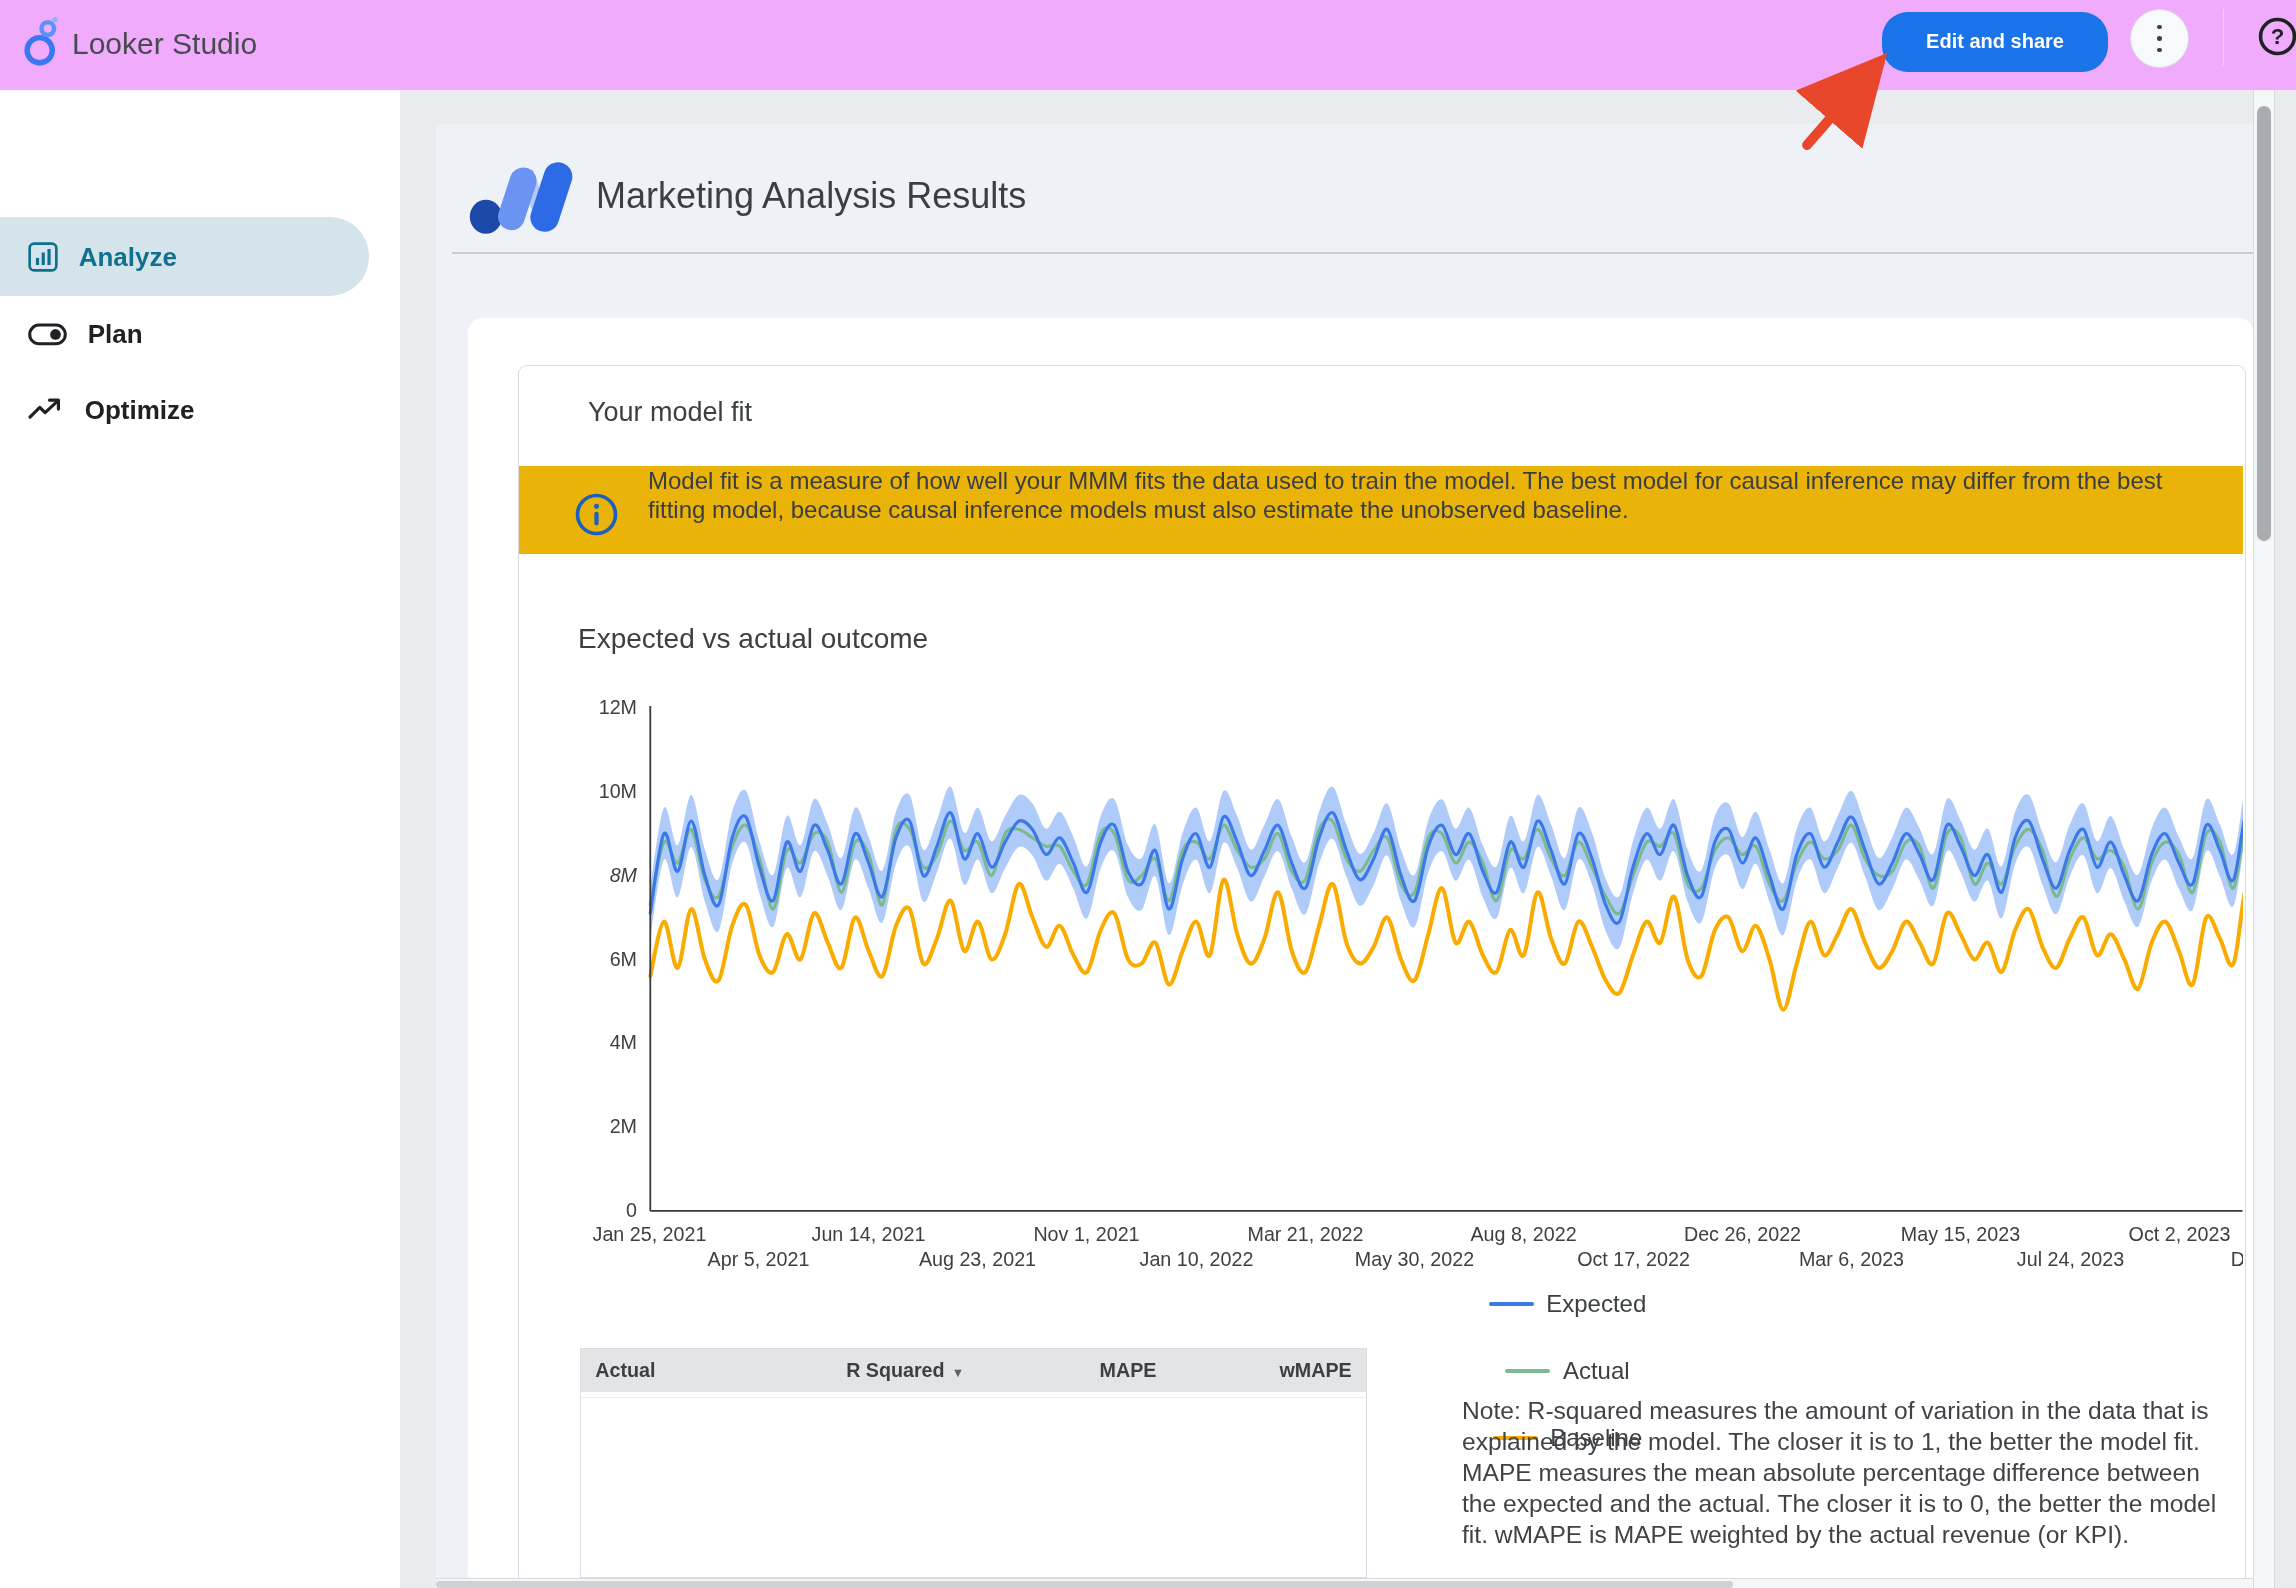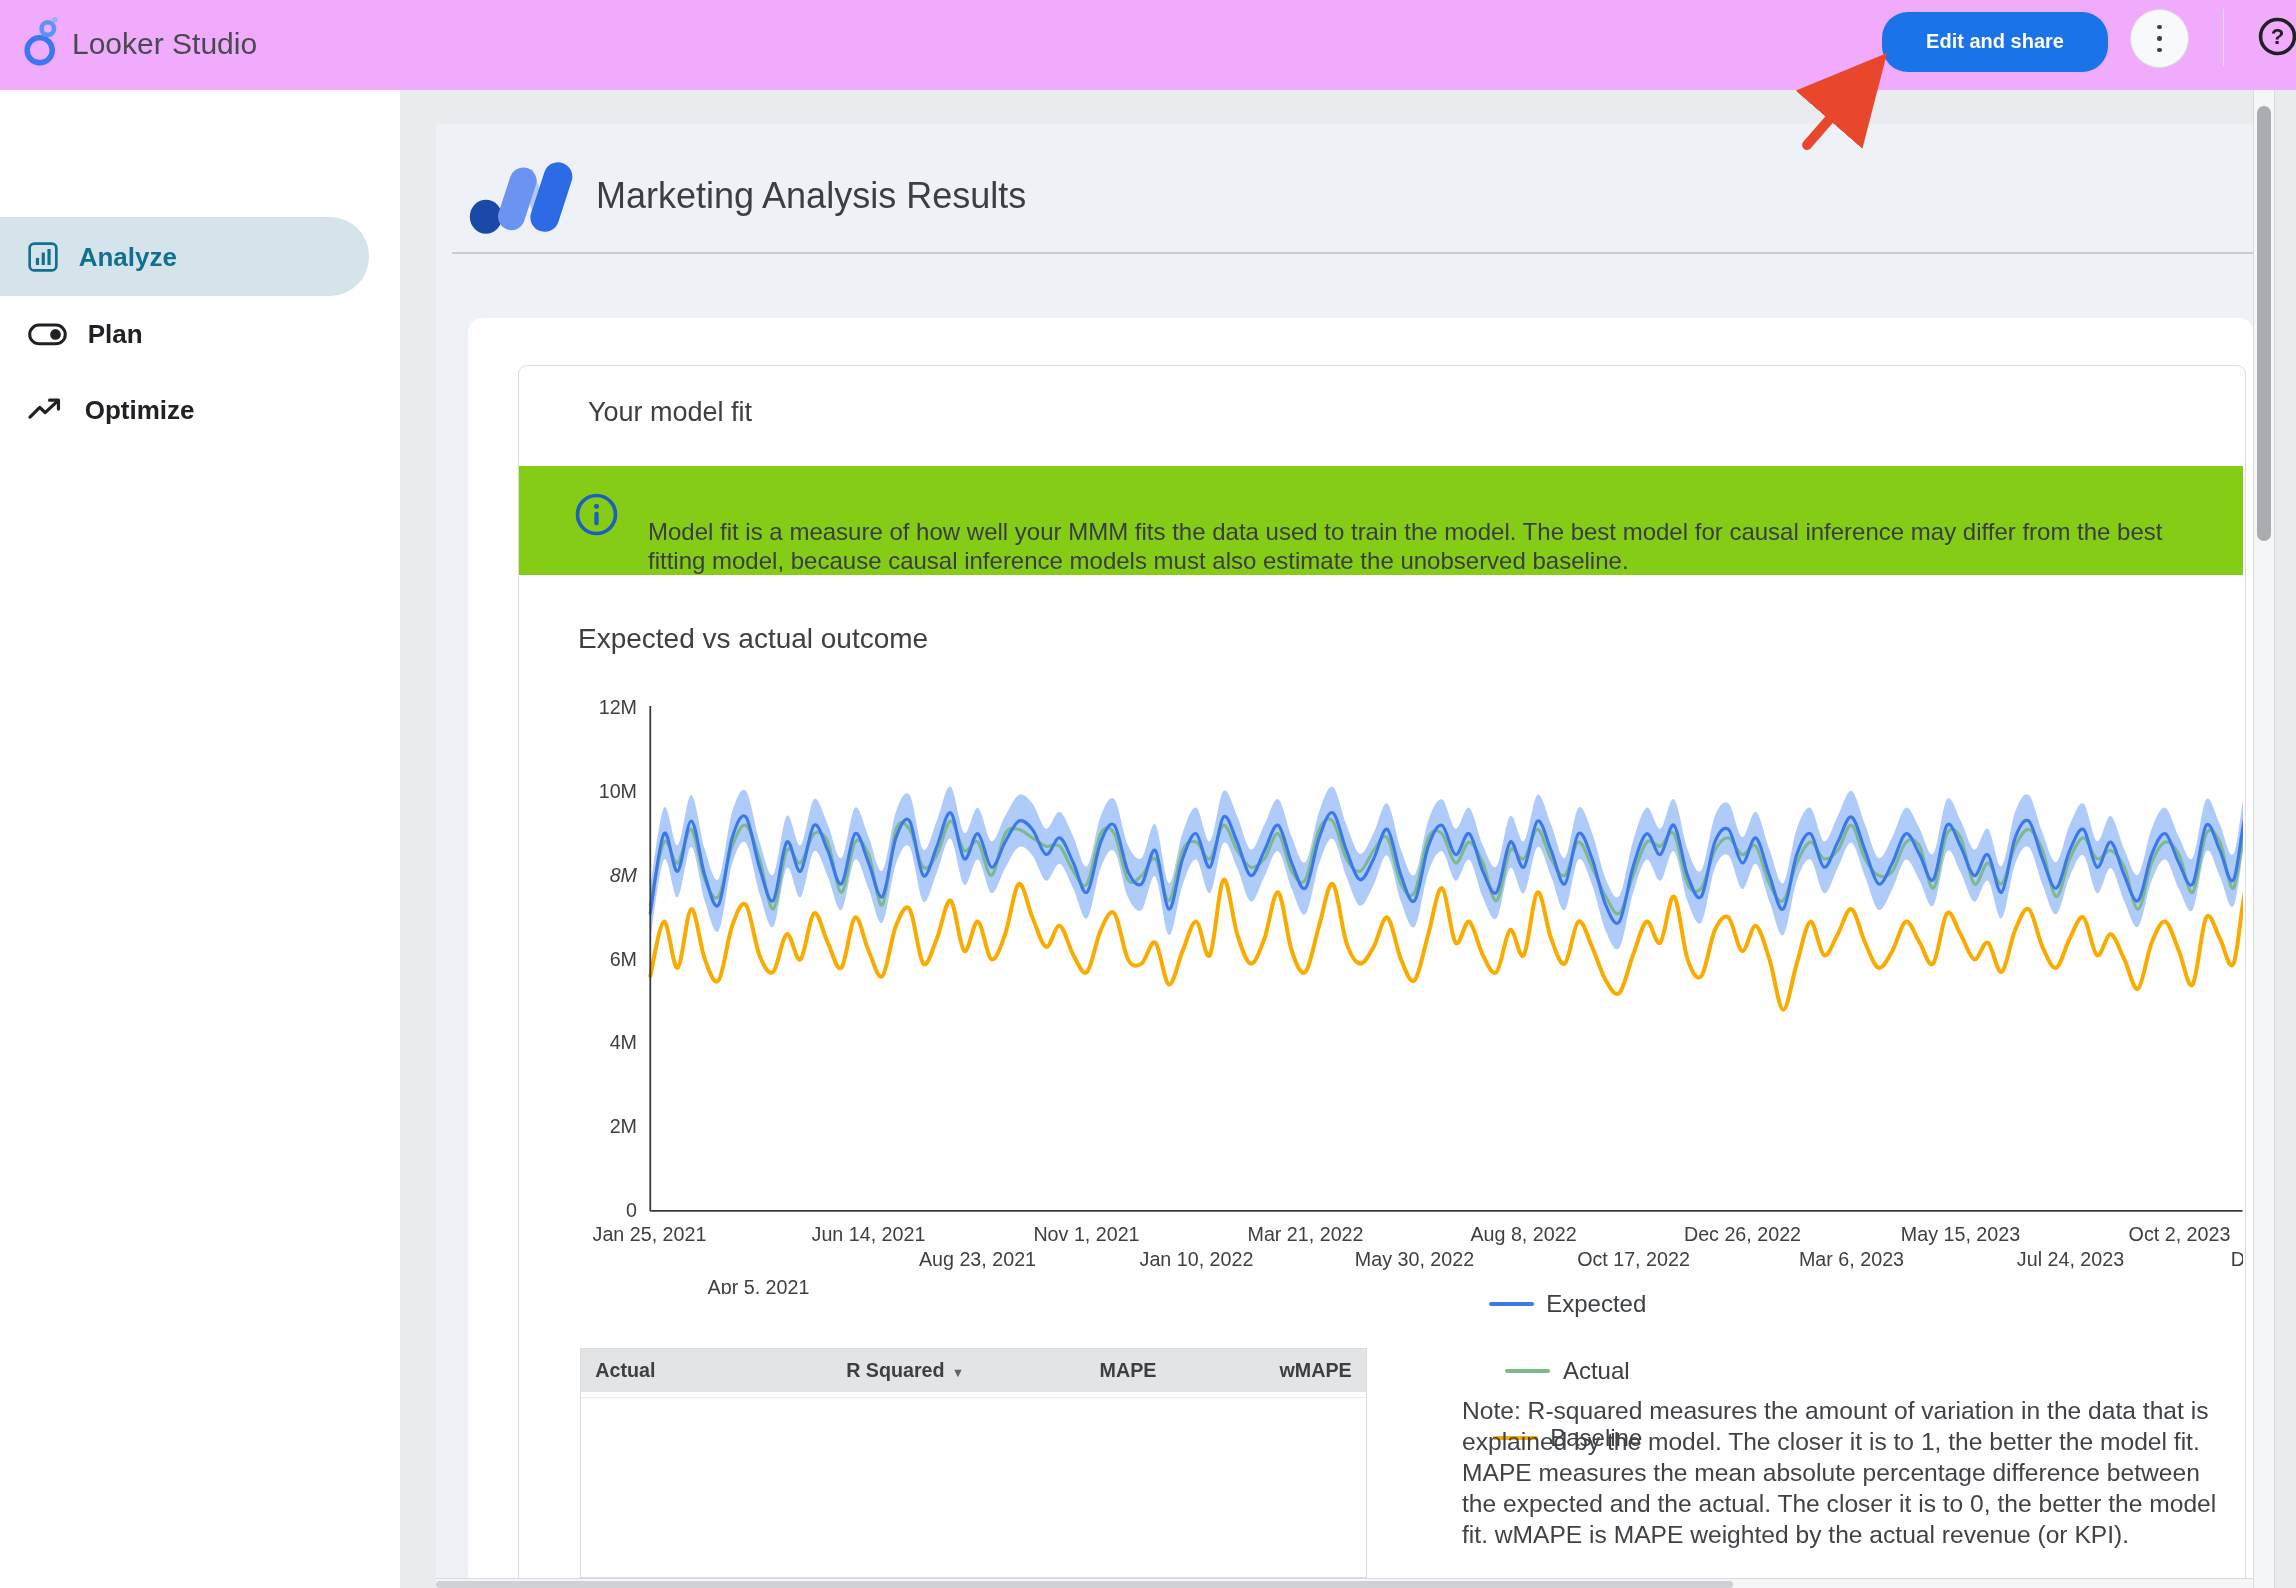--- a/index.html
+++ b/index.html
@@ -34,22 +34,22 @@
   #content-bg{left:400px;top:90px;width:1896px;height:1499px;background:#eaebee;}
   #report-page{left:436px;top:124px;width:1817px;height:1464px;background:#eef1f6;}
   #meridian-title{left:596px;top:175px;font-size:36px;color:#3b3f42;}
   #title-rule{left:452px;top:252px;width:1801px;height:1.8px;background:#caccd0;}
 
   #section-card{left:468px;top:318px;width:1785px;height:1271px;background:#fff;border-radius:14.3px 14.3px 0 0;}
   #modelfit-card{left:518px;top:365px;width:1726px;height:1227px;background:#fff;
       border:1.3px solid #dadce0;border-radius:9px 9px 0 0;border-bottom:none;}
   #modelfit-title{left:588px;top:397px;font-size:27px;color:#3c4043;}
 
-  #info-banner{left:519px;top:466px;width:1724px;height:109px;background:#84cc16;
-      display:flex;align-items:flex-end;}
+  #info-banner{left:519px;top:466px;width:1724px;height:88px;background:#eab308;
+      display:flex;align-items:flex-start;}
   #info-icon{position:absolute;left:54px;top:25px;}
   #banner-text{margin-left:129px;margin-right:21.5px;font-size:24px;line-height:29px;color:#3a3e43;}
 
   #chart-heading{left:578px;top:623px;font-size:28px;color:#3c4043;}
 
   #chart-clip{left:588px;top:690px;width:1655px;height:537px;overflow:hidden;}
   .ylab{position:absolute;left:537px;width:100px;text-align:right;font-size:19.7px;color:#3c4043;}
   #xticks{left:588px;top:1218px;width:1655px;height:76px;overflow:hidden;}
   .xlab{position:absolute;width:179px;text-align:center;font-size:19.7px;color:#3c4043;}
 
@@ -175,21 +175,21 @@
       <div class="ylab" style="top: 1199px;">0</div>
       <div class="ylab" style="top: 1115px;">2M</div>
       <div class="ylab" style="top: 1031px;">4M</div>
       <div class="ylab" style="top: 948px;">6M</div>
       <div class="ylab" style="top: 864px; font-style: italic;">8M</div>
       <div class="ylab" style="top: 780px;">10M</div>
       <div class="ylab" style="top: 696px;">12M</div>
     </div>
   <div class="abs" id="xticks">
       <div class="xlab" style="left: -28px; top: 4.5px;">Jan 25, 2021</div>
-      <div class="xlab" style="left: 81px; top: 29.6px; margin-top: 28px;">Apr 5, 2021</div>
+      <div class="xlab" style="left: 81px; top: 29.6px;">Apr 5, 2021</div>
       <div class="xlab" style="left: 191px; top: 4.5px;">Jun 14, 2021</div>
       <div class="xlab" style="left: 300px; top: 29.6px;">Aug 23, 2021</div>
       <div class="xlab" style="left: 409px; top: 4.5px;">Nov 1, 2021</div>
       <div class="xlab" style="left: 519px; top: 29.6px;">Jan 10, 2022</div>
       <div class="xlab" style="left: 628px; top: 4.5px;">Mar 21, 2022</div>
       <div class="xlab" style="left: 737px; top: 29.6px;">May 30, 2022</div>
       <div class="xlab" style="left: 846px; top: 4.5px;">Aug 8, 2022</div>
       <div class="xlab" style="left: 956px; top: 29.6px;">Oct 17, 2022</div>
       <div class="xlab" style="left: 1065px; top: 4.5px;">Dec 26, 2022</div>
       <div class="xlab" style="left: 1174px; top: 29.6px;">Mar 6, 2023</div>

